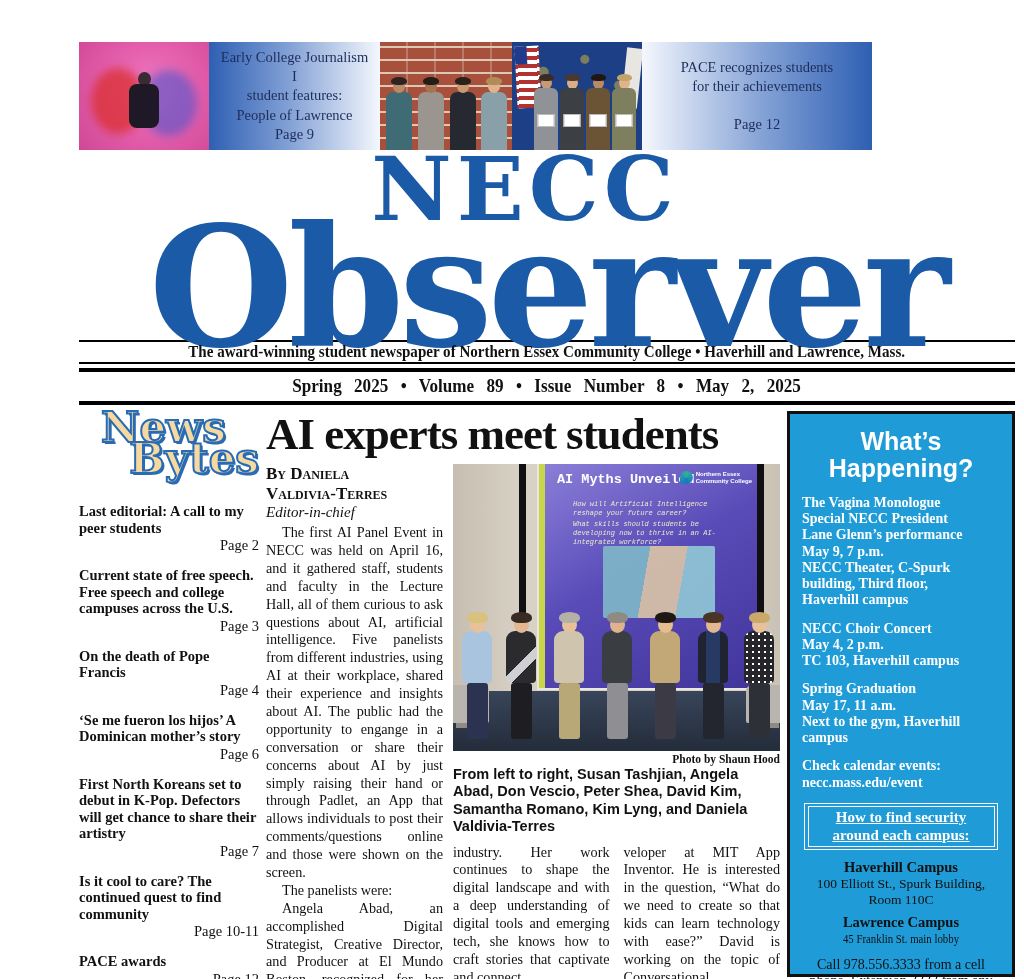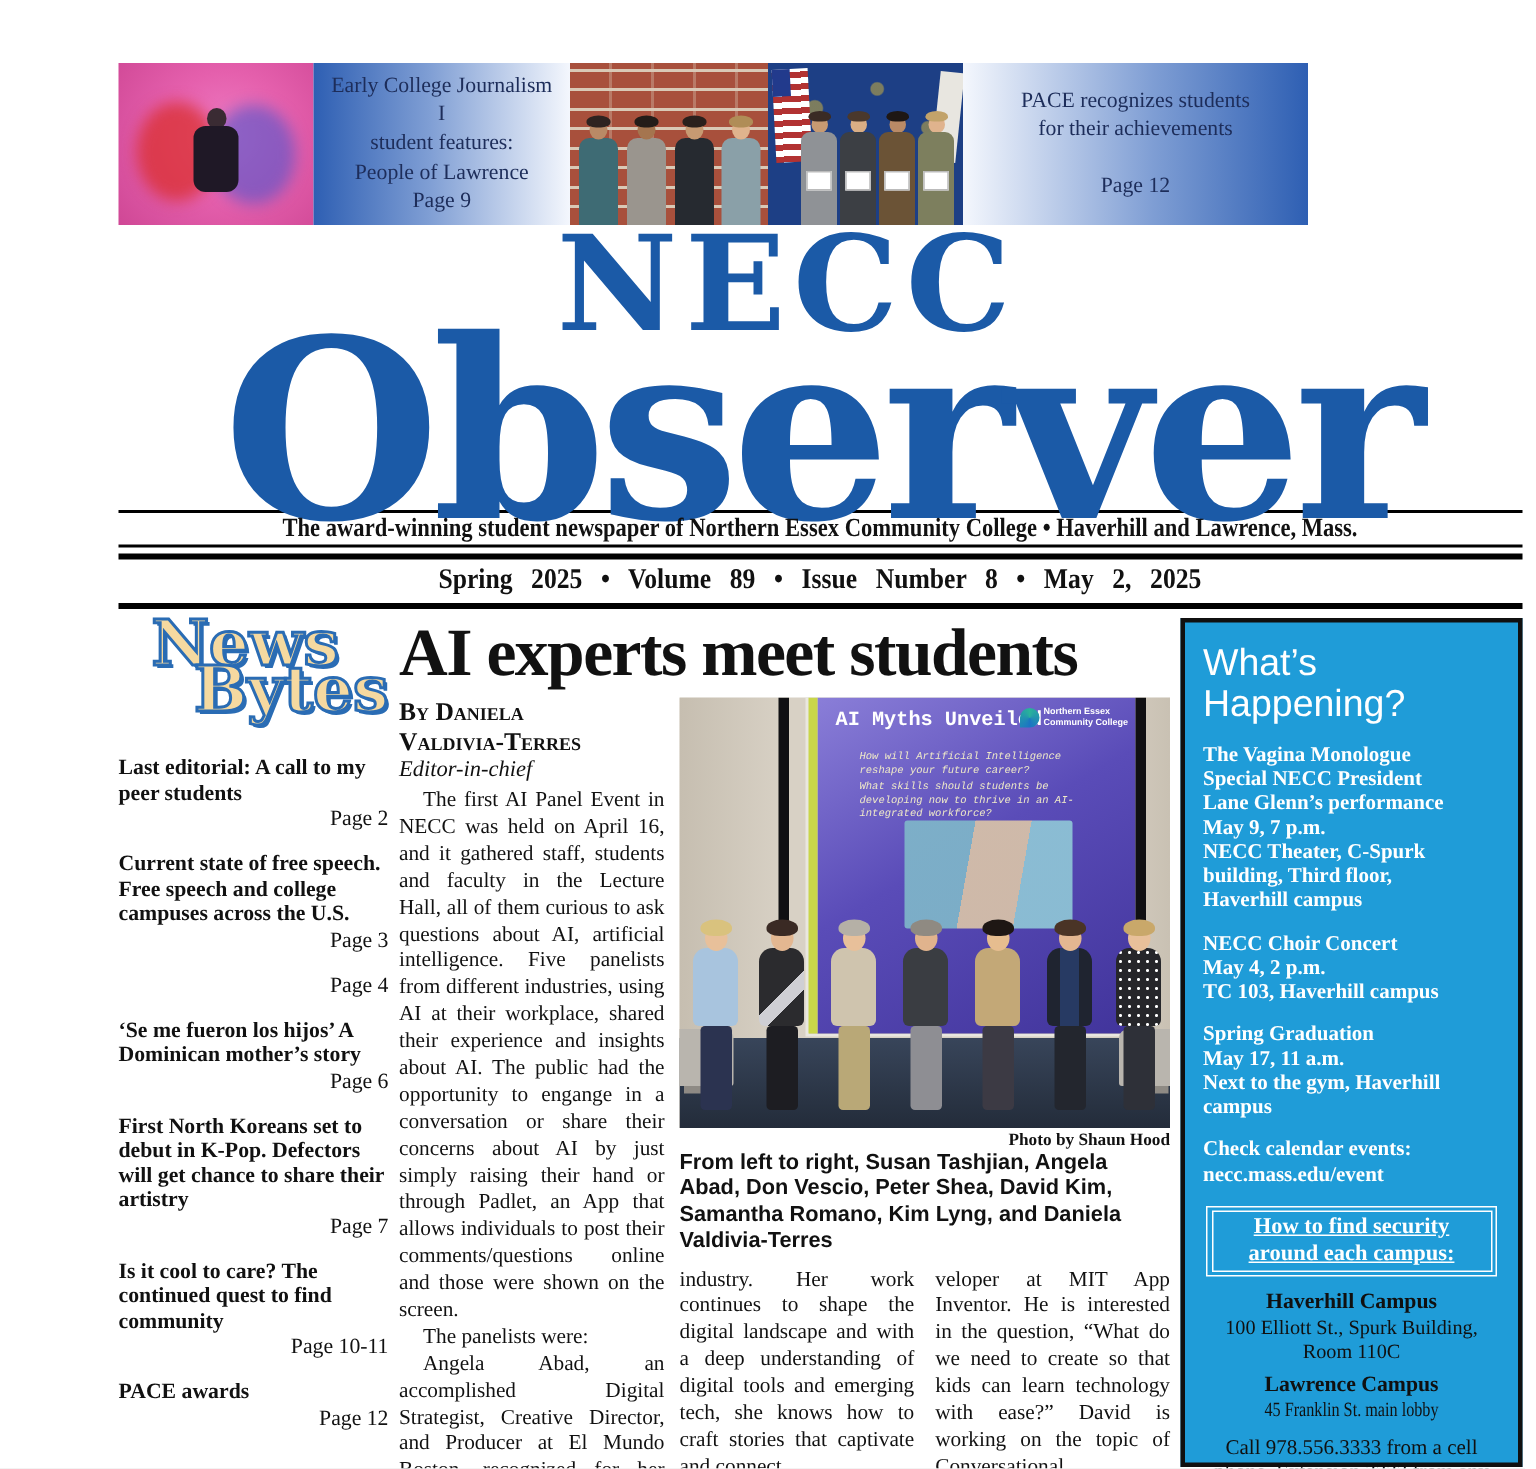--- a/index.html
+++ b/index.html
@@ -136,22 +136,22 @@
 
   .credit{text-align:right;font-weight:bold;font-size:11.5px;margin-top:2px;}
   .caption{font-family:"Liberation Sans",sans-serif;font-weight:bold;font-size:14.5px;
            line-height:1.2;margin:1px 0 8px;}
   .cols{display:flex;gap:14px;}
   .colx{flex:1 1 0;min-width:0;}
 
   
   .happening{flex:0 0 228px;width:228px;height:566px;box-sizing:border-box;
              background:#1f9cd8;border:3px solid #101010;padding:10px 12px;color:#fff;}
-  .wh-title{font-family:"Liberation Sans",sans-serif;font-weight:normal;font-size:25px;
-            line-height:1.06;white-space:pre-line;margin:4px 0 14px;}
+  .wh-title{font-family:"Liberation Sans",sans-serif;font-weight:bold;font-size:25px;
+            line-height:1.06;white-space:pre-line;margin:4px 0 14px;text-align:center;}
   .wh-event{font-weight:bold;font-size:14px;line-height:1.16;white-space:pre-line;margin-bottom:12px;}
   .security-outer{border:1.5px solid #fff;padding:2.5px;margin:4px 2px 10px;}
   .security-inner{border:1.5px solid #fff;padding:2px 4px;}
   .security-title{font-weight:bold;font-size:15px;line-height:1.15;text-align:center;
                   text-decoration:underline;white-space:pre-line;}
   .campus-name{color:#101010;font-weight:bold;text-align:center;font-size:14.5px;line-height:1.1;}
   .campus-addr{color:#101010;text-align:center;font-size:13.5px;line-height:1.15;
                white-space:pre-line;margin:0 0 8px;}
   .campus-addr.condensed{transform:scaleX(.8);transform-origin:center;}
   .phone{color:#101010;text-align:center;font-size:14px;line-height:1.2;margin-top:10px;}
@@ -252,20 +252,21 @@
       </div>
       <div class="nb-item">
         <div class="nb-title">Last editorial: A call to my peer students</div>
         <div class="nb-page">Page 2</div>
       </div>
       <div class="nb-item">
         <div class="nb-title">Current state of free speech. Free speech and college campuses across the U.S.</div>
         <div class="nb-page">Page 3</div>
       </div>
       <div class="nb-item">
+        <div class="nb-title">On the death of Pope Francis</div>
         <div class="nb-page">Page 4</div>
       </div>
       <div class="nb-item">
         <div class="nb-title">‘Se me fueron los hijos’ A Dominican mother’s story</div>
         <div class="nb-page">Page 6</div>
       </div>
       <div class="nb-item">
         <div class="nb-title">First North Koreans set to debut in K-Pop. Defectors will get chance to share their artistry</div>
         <div class="nb-page">Page 7</div>
       </div>

